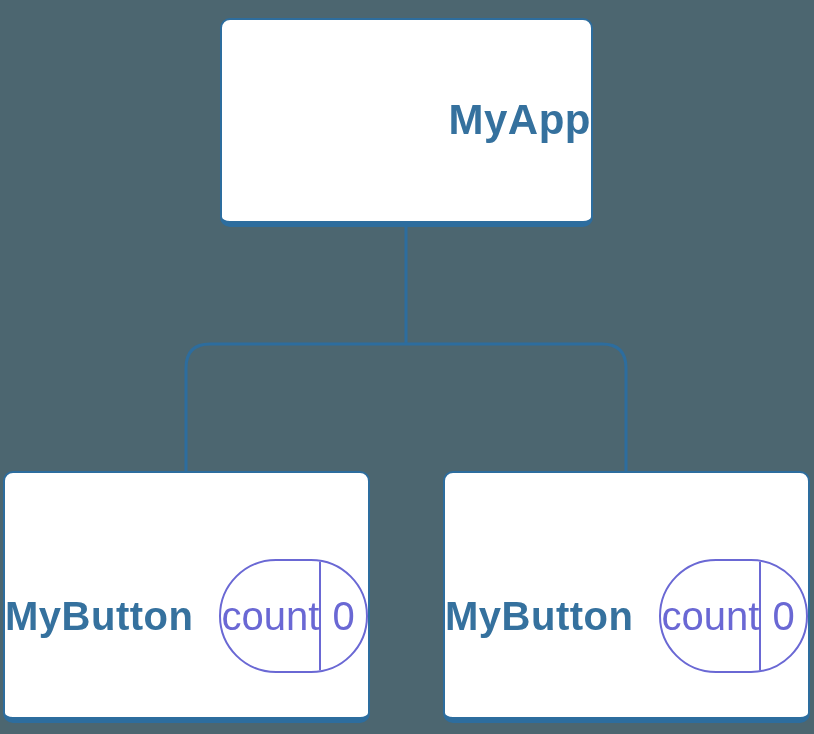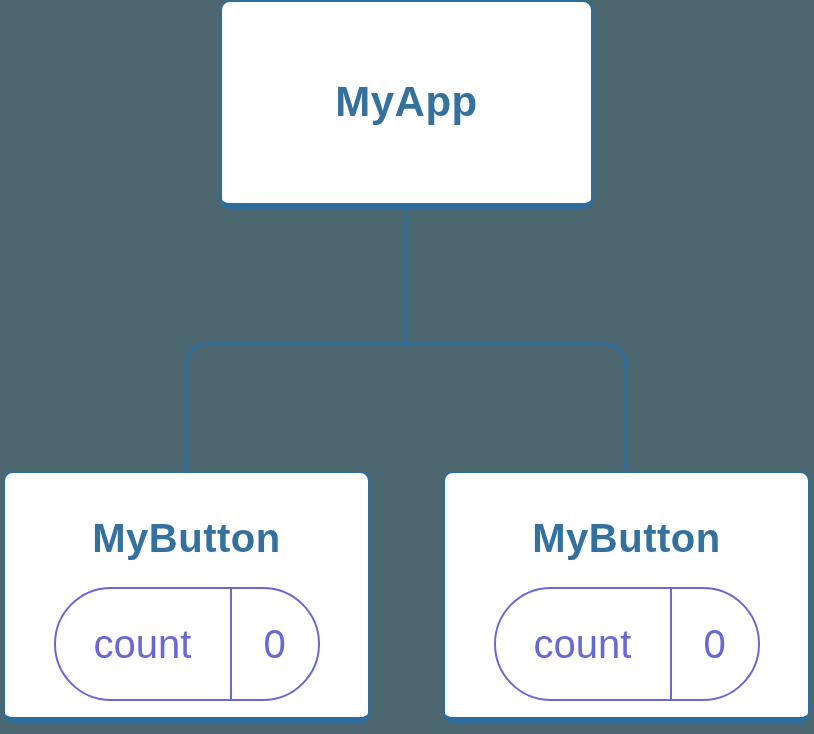--- a/index.html
+++ b/index.html
@@ -33,41 +33,41 @@
     fill: none;
   }
   .card {
     position: absolute;
     background: var(--card-bg);
     border: 2px solid var(--node-border);
     border-bottom-width: 6px;
     border-radius: 10px;
   }
   .card-root {
-    left: 220px; top: 0;
+    left: 220px; top: 18px;
     width: 373px; height: 209px;
     display: flex;
     align-items: center;
-    justify-content: center;
+    justify-content: flex-end;
   }
   .card-root .card-title {
     font-size: 42px;
   }
   .card-title {
     color: var(--node-label);
     font-weight: 600;
     font-size: 40px;
     line-height: 1.15;
     letter-spacing: 0.5px;
   }
   .card-child {
     top: 471px;
     width: 367px; height: 252px;
     display: flex;
-    flex-direction: column;
+    flex-direction: row;
     align-items: center;
     padding-top: 42px;
     gap: 26px;
   }
   .card-child-1 { left: 3px; }
   .card-child-2 { left: 443px; }
   .state-pill {
     width: 266px;
     height: 114px;
     border: 2px solid var(--state-accent);

